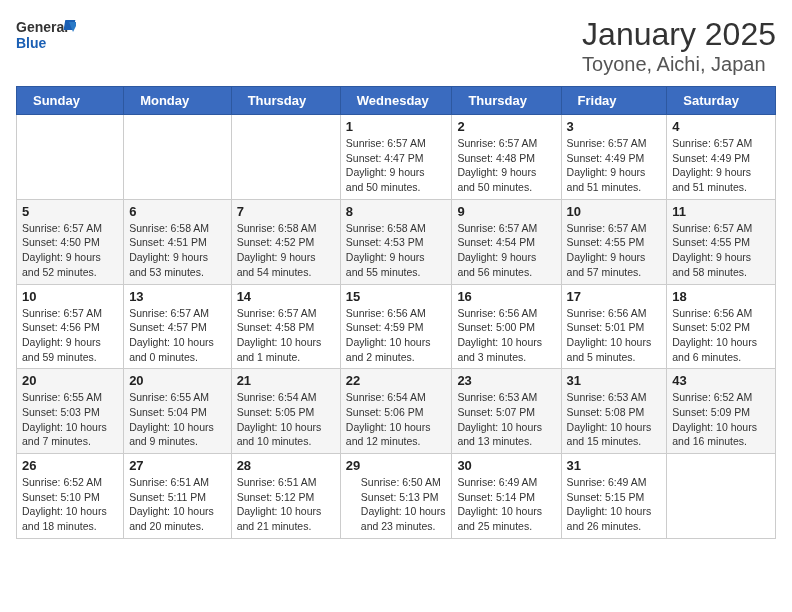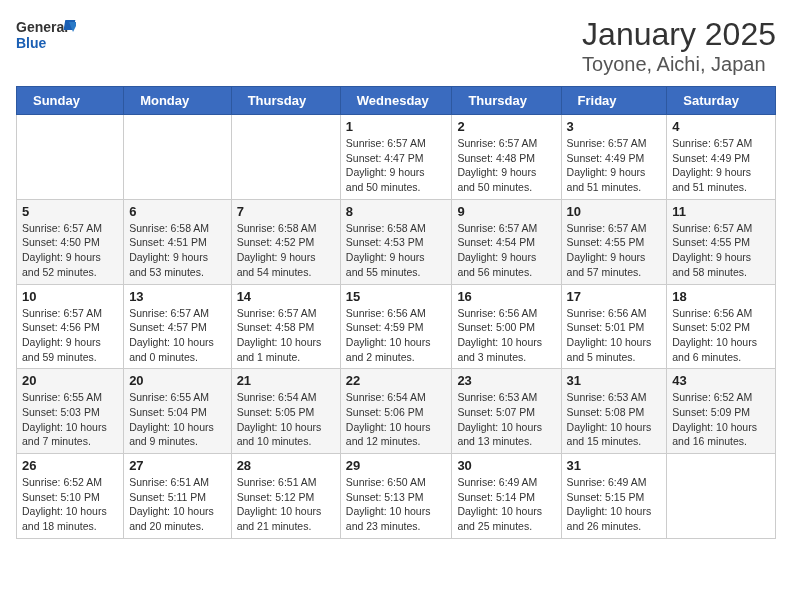--- a/index.html
+++ b/index.html
@@ -309,21 +309,21 @@
         </td>
         <td>
           <div class="day-number">28</div>
           <div class="day-info" style="white-space: pre-line;">Sunrise: 6:51 AM
 Sunset: 5:12 PM
 Daylight: 10 hours
 and 21 minutes.</div>
         </td>
         <td>
           <div class="day-number">29</div>
-          <div class="day-info" style="white-space: pre-line;">Sunrise: 6:50 AM
+          <div class="day-info" style="white-space: pre-line; margin-left: 15px;">Sunrise: 6:50 AM
 Sunset: 5:13 PM
 Daylight: 10 hours
 and 23 minutes.</div>
         </td>
         <td>
           <div class="day-number">30</div>
           <div class="day-info" style="white-space: pre-line;">Sunrise: 6:49 AM
 Sunset: 5:14 PM
 Daylight: 10 hours
 and 25 minutes.</div>

